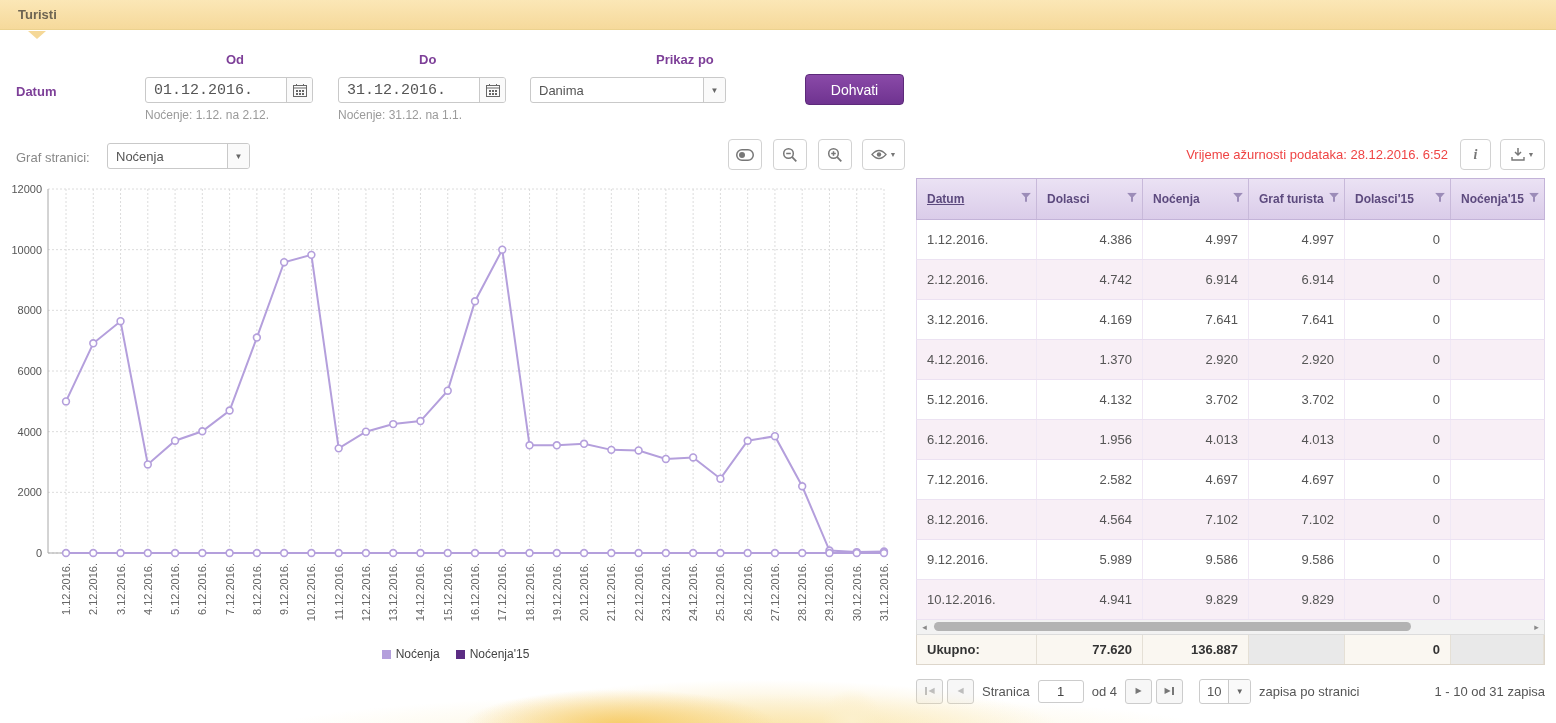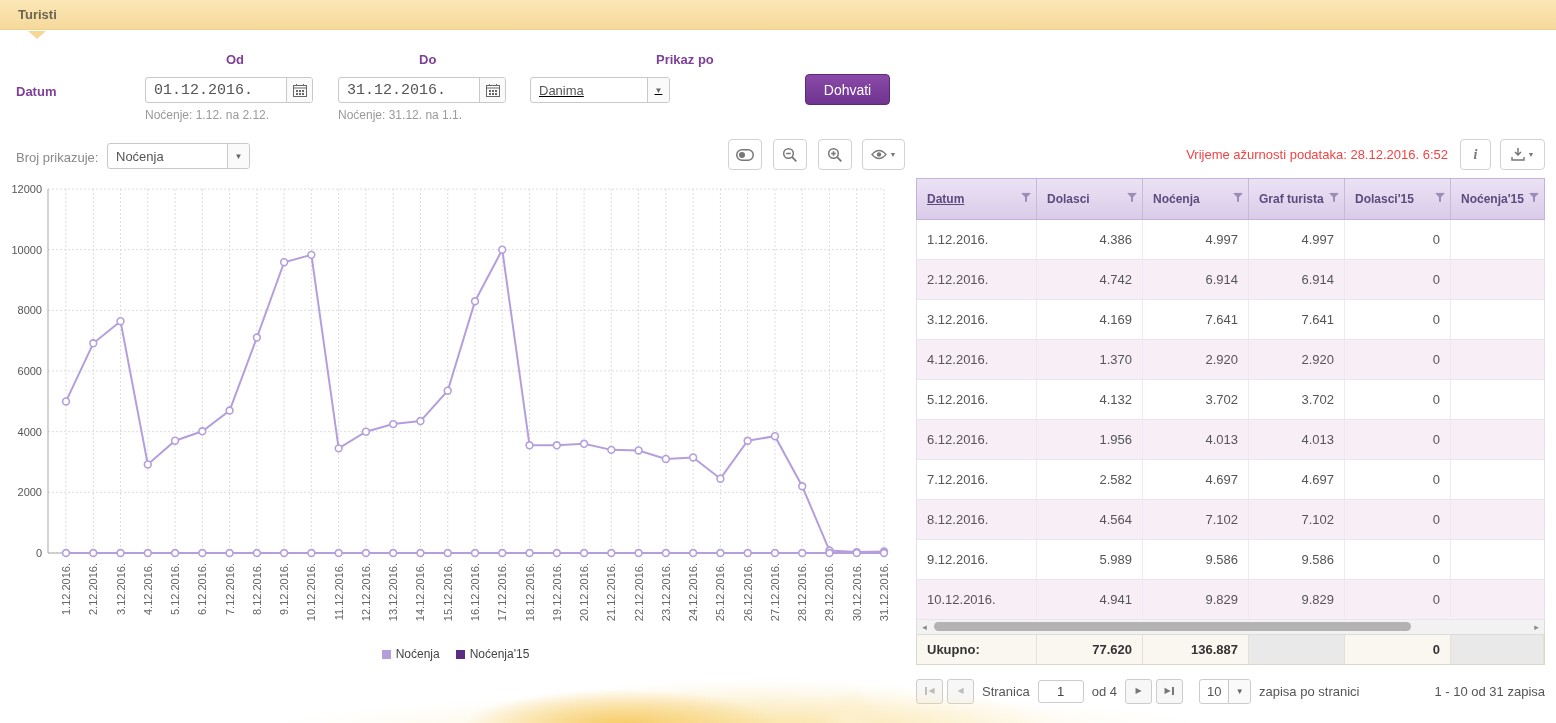--- a/index.html
+++ b/index.html
@@ -21,21 +21,21 @@
   .hint{position:absolute;font-size:12px;color:#9a9a9a;}
   .input,.select{position:absolute;height:26px;border:1px solid #c9c9c9;border-radius:3px;
     background:#fff;display:flex;align-items:stretch;overflow:hidden;}
   .input input{border:0;outline:0;flex:1;padding:0 8px;font-size:15px;color:#555;
     font-family:Liberation Mono, monospace;background:transparent;min-width:0;}
   .sub-btn{width:26px;border-left:1px solid #c9c9c9;background:#fafafa;
     display:flex;align-items:center;justify-content:center;}
   .select .sel-val{flex:1;padding:0 8px;display:flex;align-items:center;font-size:13px;color:#555;}
   .sel-arrow{width:22px;border-left:1px solid #c9c9c9;background:#fafafa;
     display:flex;align-items:center;justify-content:center;font-size:8px;color:#666;}
-  .btn-primary{position:absolute;left:805px;top:74px;width:85px;height:31px;
+  .btn-primary{position:absolute;left:805px;top:74px;width:99px;height:31px;
     background:linear-gradient(#8a4aa8,#6f3390);border:1px solid #5d2a7a;border-radius:4px;
     color:#fff;font-size:14px;}
 
   
   .graf-label{position:absolute;left:16px;top:150px;font-size:13px;color:#888;}
   .tool-btn{position:absolute;top:139px;height:31px;border:1px solid #d2d2d2;border-radius:4px;
     background:#fff;display:flex;align-items:center;justify-content:center;gap:3px;}
   #chart-svg{position:absolute;left:6px;top:183px;}
   .grid{stroke:#dcdcdc;stroke-width:1;stroke-dasharray:2 2;}
   .axis{stroke:#a8a8a8;stroke-width:1;}
@@ -149,31 +149,31 @@
         <rect x="9" y="6" width="2" height="2" fill="#666"></rect>
         <rect x="3" y="9" width="2" height="2" fill="#666"></rect>
         <rect x="6" y="9" width="2" height="2" fill="#666"></rect>
         <rect x="9" y="9" width="2" height="2" fill="#666"></rect>
         <line x1="3.5" y1="0" x2="3.5" y2="2" stroke="#666"></line>
         <line x1="10.5" y1="0" x2="10.5" y2="2" stroke="#666"></line>
       </svg>
   </span>
 </div>
 
-<div class="select" style="left:530px;top:77px;width:140px;text-decoration:underline;">
+<div class="select" style="left:530px;top:77px;width:196px;">
   <span class="sel-val">Danima</span>
   <span class="sel-arrow">▼</span>
 </div>
 
 <span class="hint" style="left:145px;top:108px;">Noćenje: 1.12. na 2.12.</span>
 <span class="hint" style="left:338px;top:108px;">Noćenje: 31.12. na 1.1.</span>
 
 <button class="btn-primary">Dohvati</button>
 
-<span class="graf-label">Broj prikazuje:</span>
+<span class="graf-label">Graf stranici:</span>
 <div class="select" style="left:107px;top:143px;width:143px;">
   <span class="sel-val">Noćenja</span>
   <span class="sel-arrow">▼</span>
 </div>
 
 <button class="tool-btn" style="left:728px;width:34px;">
   <svg width="18" height="12" viewBox="0 0 18 12">
       <rect x="0.75" y="0.75" width="16.5" height="10.5" rx="5.25" fill="none" stroke="#777" stroke-width="1.5"></rect>
       <circle cx="6" cy="6" r="3" fill="#777"></circle>
     </svg>

